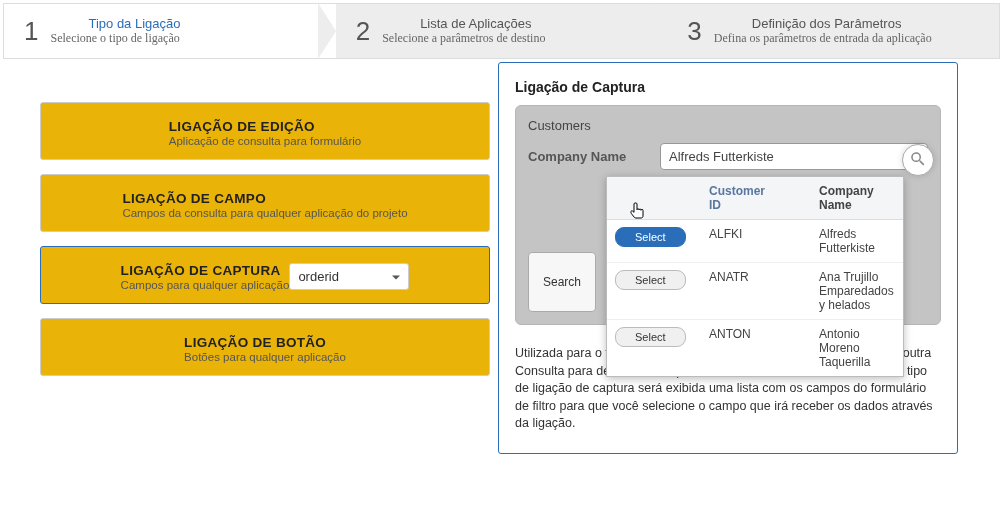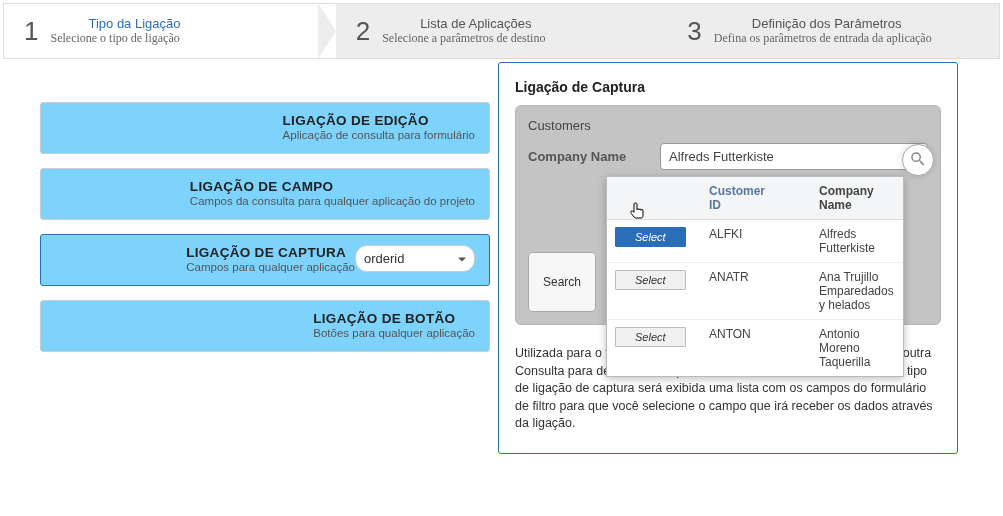--- a/index.html
+++ b/index.html
@@ -71,47 +71,47 @@
   }
   .left-col {
     width: 450px;
     display: flex;
     flex-direction: column;
     gap: 14px;
   }
   .link-card {
     border: 1px solid #ccc;
     border-radius: 3px;
-    padding: 10px 14px 12px 14px;
-    background: #7dd3fc;
+    padding: 16px 14px 12px 14px;
+    background: #eab308;
     cursor: pointer;
     display: flex;
     align-items: flex-start;
-    justify-content: flex-end;
+    justify-content: center;
   }
   .link-card.selected {
     border-color: #2a6eba;
   }
   .link-title {
     font-weight: bold;
     font-size: 13.5px;
     color: #222;
     letter-spacing: .3px;
   }
   .link-sub {
     font-size: 11.5px;
     color: #555;
     margin-top: 1px;
   }
   .field-select {
     border: 1px solid #ccc;
     padding: 5px 24px 5px 8px;
     font-size: 13px;
     color: #333;
-    border-radius: 12px;
+    border-radius: 3px;
     background: #fff;
     min-width: 120px;
     text-align: left;
     position: relative;
   }
   .field-select::after {
     content: "";
     position: absolute;
     right: 8px; top: 50%;
     transform: translateY(-40%);
@@ -198,25 +198,24 @@
   }
   .c-sel { width: 62px; text-align: center; }
   .c-id  { width: 78px; }
   .c-name{ flex: 1; color: #444; }
   .popup-row { border-bottom: 1px solid #eee; color: #444; }
   .popup-row:last-child { border-bottom: none; }
   .sel-btn {
     display: inline-block;
     background: #f0f0f0;
     border: 1px solid #bbb;
-    border-radius: 1px;
+    border-radius: 9px;
     padding: 3px 19px;
     font-size: 11px;
     color: #333;
-    font-style: italic;
   }
   .sel-btn.primary {
     background: #2a6eba;
     border-color: #2a6eba;
     color: #fff;
   }
   .cursor-icon {
     position: absolute;
     left: 114px; top: 96px;
     font-size: 15px;

